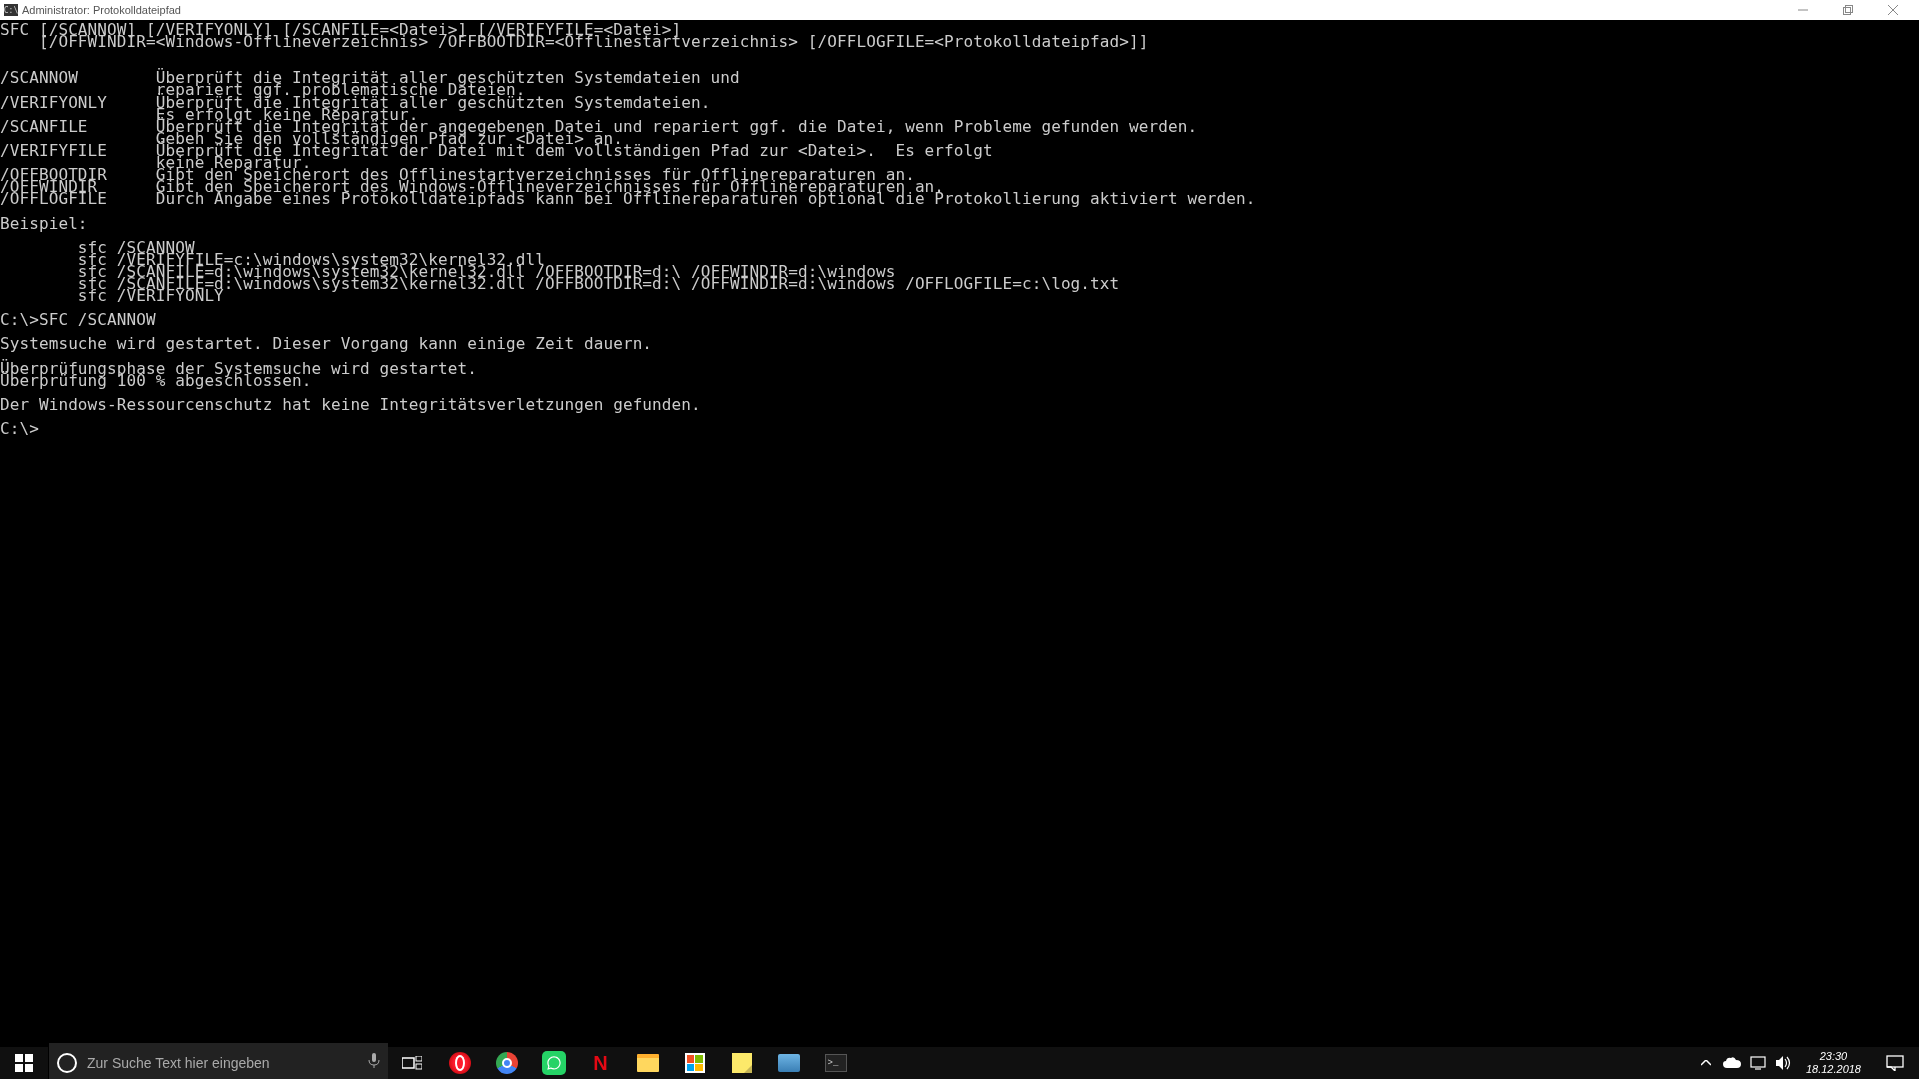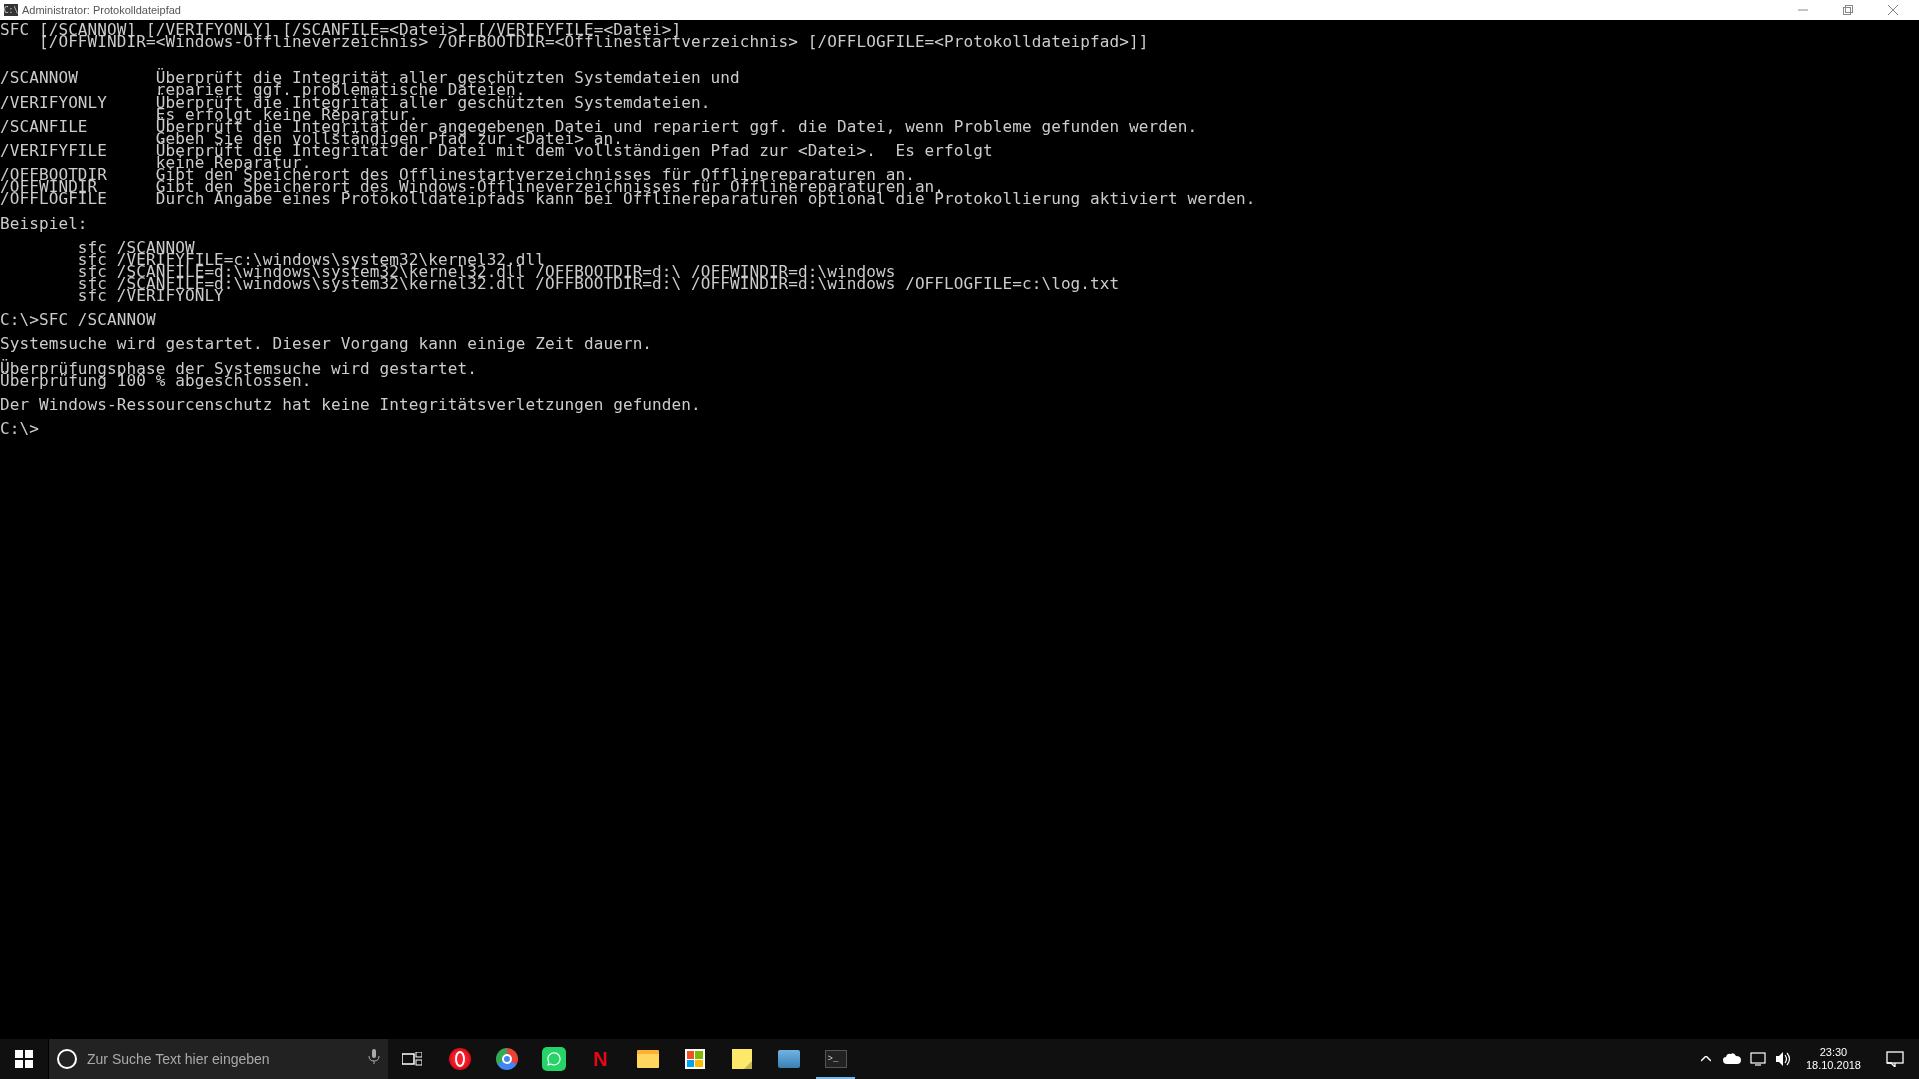--- a/index.html
+++ b/index.html
@@ -62,21 +62,21 @@
       line-height: 12.1px;
       white-space: pre;
       font-family: 'Terminal', 'Consolas', monospace;
       letter-spacing: 0.1px;
     }
     .taskbar {
       position: absolute;
       bottom: 0;
       left: 0;
       right: 0;
-      height: 40px;
+      height: 32px;
       background: #101010;
       display: flex;
       justify-content: space-between;
     }
     .taskbar-left {
       display: flex;
       align-items: center;
       height: 100%;
     }
     .start-btn {
@@ -142,20 +142,21 @@
       align-items: center;
       justify-content: center;
       font-size: 18px;
     }
     .taskbar-right {
       display: flex;
       align-items: center;
       height: 100%;
       gap: 2px;
       padding-right: 0;
+      font-style: italic;
     }
     .tray-icon {
       width: 24px;
       height: 40px;
       display: flex;
       align-items: center;
       justify-content: center;
       color: #fff;
       font-size: 13px;
     }
@@ -357,21 +358,21 @@
     </div>
     <div class="tray-icon">
       <svg width="16" height="14" viewBox="0 0 16 14">
           <path d="M0 4 L3 4 L7 0 L7 14 L3 10 L0 10 Z" fill="#fff"></path>
           <path d="M9 3 Q12 7 9 11" fill="none" stroke="#fff" stroke-width="1.2"></path>
           <path d="M11 1 Q16 7 11 13" fill="none" stroke="#fff" stroke-width="1.2"></path>
         </svg>
     </div>
     <div class="datetime">
       <span>23:30</span>
-      <span>18.10.2018</span>
+      <span>18.12.2018</span>
     </div>
     <div class="notif-btn">
       <svg width="18" height="16" viewBox="0 0 18 16">
           <rect x="1" y="1" width="16" height="11" fill="none" stroke="#fff" stroke-width="1.3"></rect>
           <path d="M1 12 L5 12 L9 16 L9 12" fill="none" stroke="#fff" stroke-width="1.3"></path>
         </svg>
     </div>
   </div>
 </div>
 

